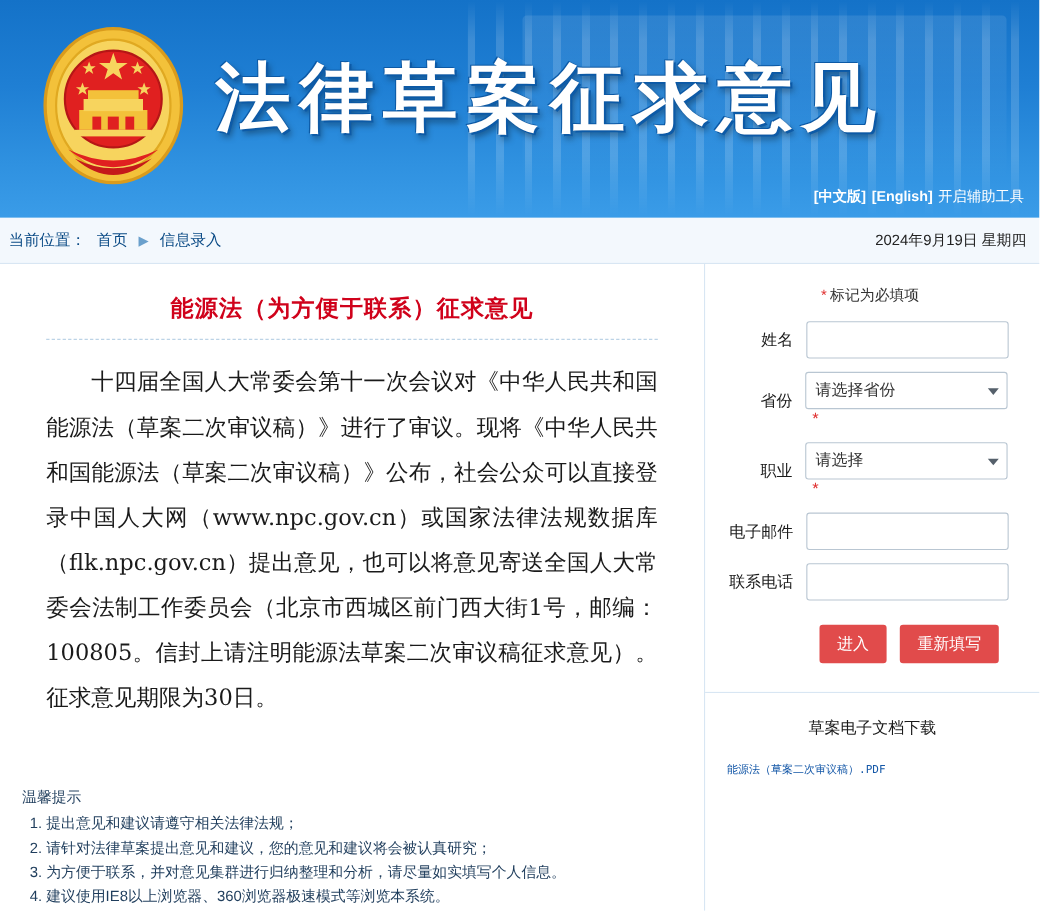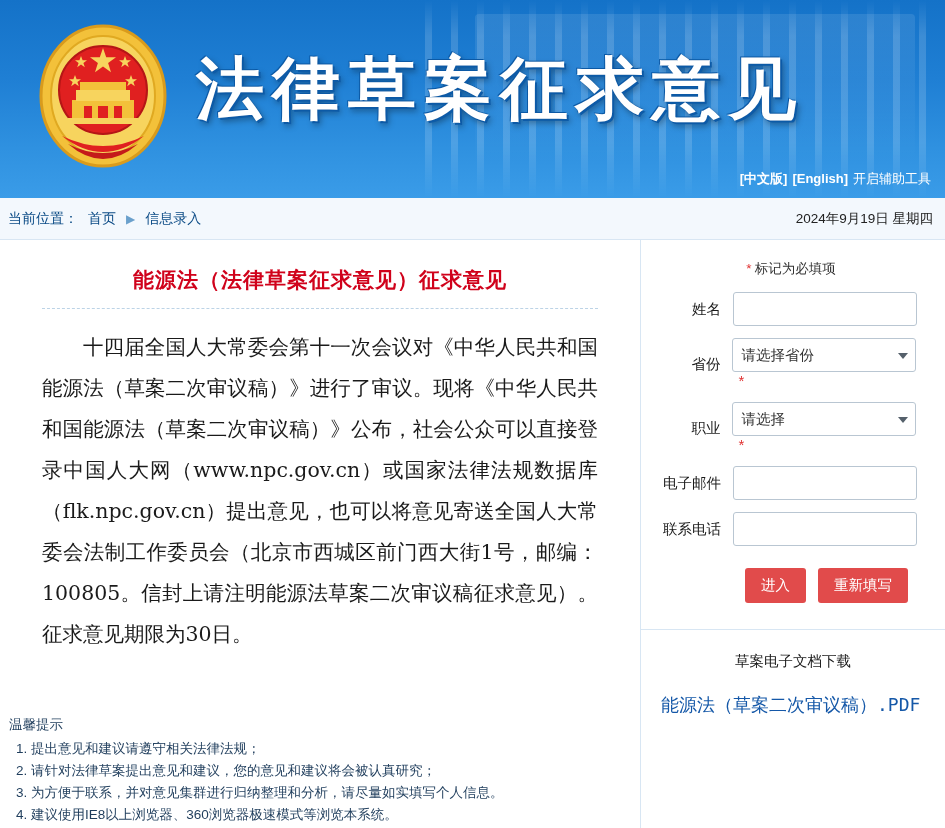--- a/index.html
+++ b/index.html
@@ -146,21 +146,21 @@
     margin-top: 18px;
     font-family: "DejaVu Serif", "Liberation Serif", serif;
     font-size: 20.5px;
     line-height: 41px;
     color: #1a1a1a;
     text-indent: 2em;
     text-align: justify;
   }
   .notes {
     position: absolute;
-    left: 9px;
+    left: 20px;
     bottom: 2px;
     width: 625px;
     font-size: 13.5px;
     color: #1f3d5c;
     line-height: 22px;
   }
   .notes .nt-title { margin-bottom: 2px; }
   .notes ol {
     margin: 0; padding-left: 22px;
   }
@@ -242,21 +242,21 @@
   }
   .dl-title {
     text-align: center;
     margin-top: 22px;
     font-size: 14.5px;
     color: #1a1a1a;
   }
   .dl-link {
     margin-top: 22px;
     padding-left: 6px;
-    font-size: 18px;
+    font-size: 10px;
     color: #1558a8;
     cursor: pointer;
   }
   .dl-link .ext { font-family: "DejaVu Sans Mono", monospace; }
 </style>
 </head>
 <body>
 
 <div class="banner">
   <div class="halls"></div>
@@ -300,21 +300,21 @@
   <span class="cl">当前位置：</span>
   <span class="home">首页</span>
   <span class="arrow">▶</span>
   <span class="cur">信息录入</span>
   <span class="date">2024年9月19日  星期四</span>
 </div>
 
 <div class="main">
 
   <div class="left">
-    <div class="doc-title">能源法（法律草案征求意见）征求意见</div>
+    <div class="doc-title">能源法（为方便于联系）征求意见</div>
     <div class="hr-dash"></div>
     <div class="doc-body">十四届全国人大常委会第十一次会议对《中华人民共和国能源法（草案二次审议稿）》进行了审议。现将《中华人民共和国能源法（草案二次审议稿）》公布，社会公众可以直接登录中国人大网（www.npc.gov.cn）或国家法律法规数据库（flk.npc.gov.cn）提出意见，也可以将意见寄送全国人大常委会法制工作委员会（北京市西城区前门西大街1号，邮编：100805。信封上请注明能源法草案二次审议稿征求意见）。征求意见期限为30日。</div>
 
     <div class="notes">
       <div class="nt-title">温馨提示</div>
       <ol>
         <li>提出意见和建议请遵守相关法律法规；</li>
         <li>请针对法律草案提出意见和建议，您的意见和建议将会被认真研究；</li>
         <li>为方便于联系，并对意见集群进行归纳整理和分析，请尽量如实填写个人信息。</li>
         <li>建议使用IE8以上浏览器、360浏览器极速模式等浏览本系统。</li>

